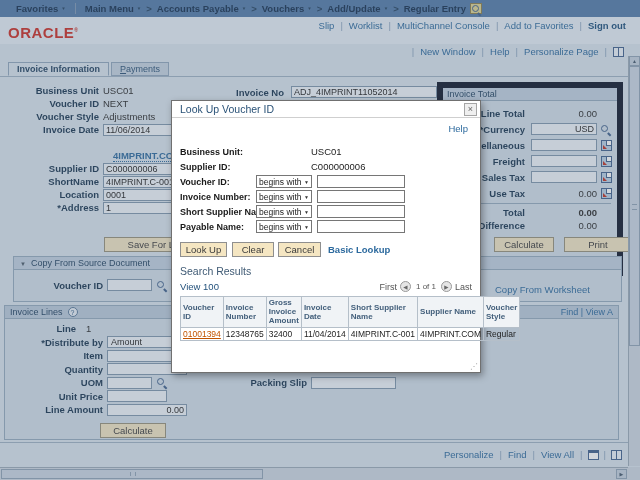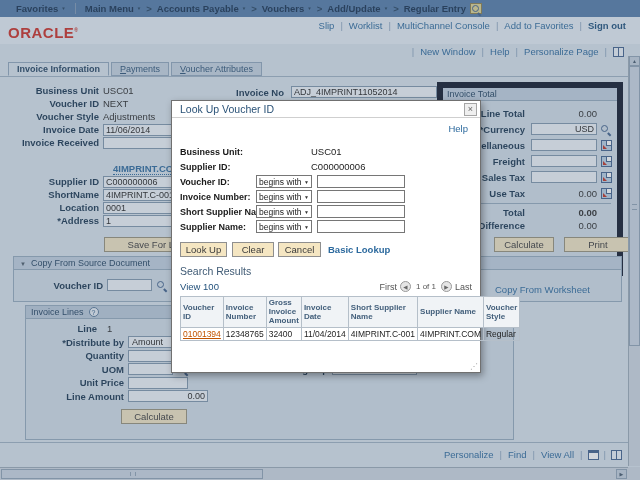--- a/index.html
+++ b/index.html
@@ -92,21 +92,21 @@
 
   
   .copypanel { position:absolute; left:13px; top:256px; width:609px; height:46px;
                background:#d0dde8; border:1px solid #94a9bd; }
   .copyhead { height:13px; background:#bfcfdf; border-bottom:1px solid #94a9bd; color:#1c3d5c;
               display:flex; align-items:center; padding:0 6px; font-size:9px; }
   .tri::before { content:"▼"; font-size:6px; color:#4a5a6a; margin-right:5px; }
   .copyrow { display:flex; align-items:center; margin-top:9px; }
 
   
-  .ilpanel { position:absolute; left:25px; top:305px; width:489px; height:135px;
+  .ilpanel { position:absolute; left:4px; top:305px; width:615px; height:135px;
              background:#d0dde8; border:1px solid #94a9bd; }
   .ilhead { height:13px; background:#b9c9da; border-bottom:1px solid #94a9bd; color:#1c3d5c;
             display:flex; align-items:center; padding:0 5px; font-size:9px; }
   .qicon { width:10px; height:10px; border-radius:50%; border:1px solid #5a7a9a; color:#2d5a84;
            font-size:7px; display:inline-flex; align-items:center; justify-content:center;
            margin-left:5px; background:#e7eef5; cursor:pointer; }
   .qicon::before { content:"?"; }
   .ilrow { display:flex; align-items:center; height:13.5px; }
   .illabel { width:102px; text-align:right; font-weight:bold; color:#17344f; padding-right:4px;
              white-space:nowrap; }
@@ -238,46 +238,39 @@
     <span class="gicon" style="margin-left:6px;"></span>
   </div>
 
   <div class="tabs">
     <div class="tab active">
         <span>Invoice Information</span>
       </div>
     <div class="tab inactive">
         <span>Payments</span>
       </div>
-    <div class="tab inactive">
-        <span>Voucher Attributes</span>
-      </div>
   </div>
   <div class="tabline"></div>
 
   <div class="lform">
     <div class="frow">
       <span class="flabel">Business Unit</span>
       <span class="fval">USC01</span>
     </div>
     <div class="frow">
       <span class="flabel">Voucher ID</span>
       <span class="fval">NEXT</span>
     </div>
     <div class="frow">
       <span class="flabel">Voucher Style</span>
       <span class="fval">Adjustments</span>
     </div>
     <div class="frow">
       <span class="flabel">Invoice Date</span>
       <input class="tinput" style="width: 88px;" value="11/06/2014">
-    </div>
-    <div class="frow">
-      <span class="flabel">Invoice Received</span>
-      <input class="tinput" style="width: 88px;">
     </div>
     <div class="frow" style="margin-top:13px;">
       <span class="flabel"></span>
       <a class="link dotted" style="margin-left:10px;">4IMPRINT.COM</a>
     </div>
     <div class="frow">
       <span class="flabel">Supplier ID</span>
       <input class="tinput" style="width: 92px;" value="C000000006">
     </div>
     <div class="frow">
@@ -371,20 +364,24 @@
       <span class="illabel" style="width:75px;">Line</span>
       <span class="fval" style="margin-left:6px;">1</span>
     </div>
     <div class="ilrow">
       <span class="illabel">*Distribute by</span>
       <div class="selbox" style="width:80px;">
           <span>Amount</span>
         </div>
     </div>
     <div class="ilrow">
+      <span class="illabel">Item</span>
+      <input class="tinput" style="width: 80px;">
+    </div>
+    <div class="ilrow">
       <span class="illabel">Quantity</span>
       <input class="tinput" style="width: 80px;">
     </div>
     <div class="ilrow">
       <span class="illabel">UOM</span>
       <input class="tinput" style="width: 45px;">
       <span class="mag" style="margin-left:4px;"></span>
       <span class="illabel" style="width:76px;margin-left:68px;">Packing Slip</span>
       <input class="tinput" style="width: 85px;">
     </div>
@@ -454,21 +451,21 @@
         <input class="minput" style="">
       </div>
       <div class="mrow">
         <span class="mlabel">Short Supplier Name:</span>
         <div class="msel">
             <span>begins with</span>
           </div>
         <input class="minput" style="">
       </div>
       <div class="mrow">
-        <span class="mlabel">Supplier Name:</span>
+        <span class="mlabel">Payable Name:</span>
         <div class="msel">
             <span>begins with</span>
           </div>
         <input class="minput" style="">
       </div>
 
       <div class="m-btnrow">
         <div class="mbtn" style="width:47px;">Look Up</div>
         <div class="mbtn" style="width:42px;margin-left:5px;">Clear</div>
         <div class="mbtn" style="width:43px;margin-left:4px;">Cancel</div>

